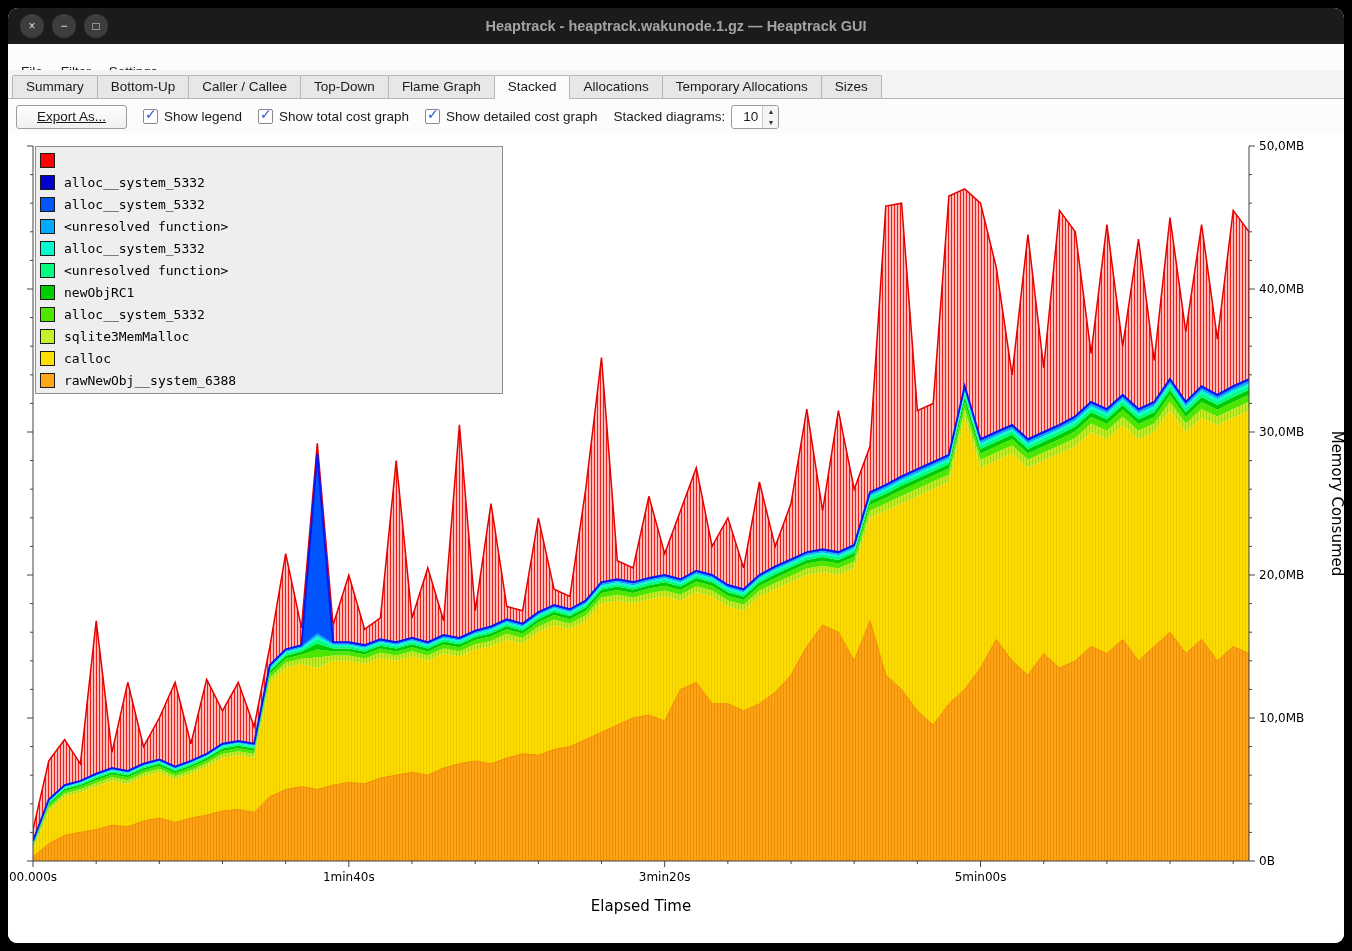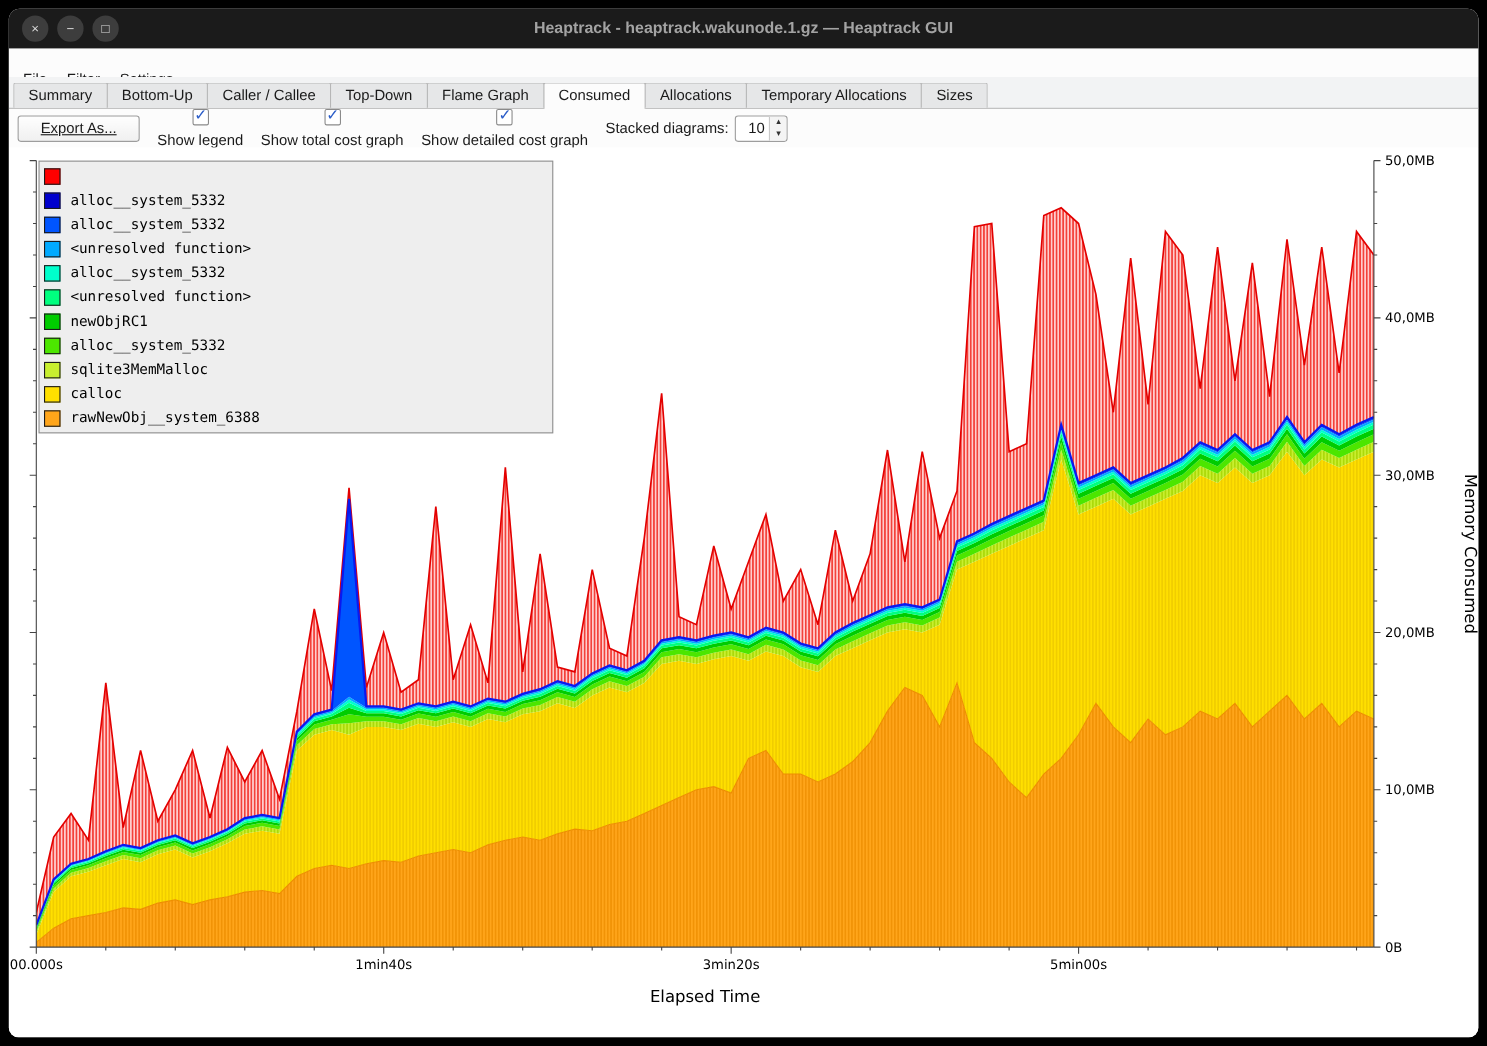--- a/index.html
+++ b/index.html
@@ -12,21 +12,21 @@
 
   .menubar{height:26px;background:#fcfcfc;display:flex;align-items:center;padding-left:4px;font-size:13.5px;color:#1a1a1a;flex:0 0 auto;}
   .menu-item{padding:2px 9px;border-radius:3px;margin-top:28px;}
 
   .tabbar{background:#f2f3f4;display:flex;align-items:center;padding:4px 0 0 4px;border-bottom:1px solid #b6b6b6;flex:0 0 auto;height:29px;box-sizing:border-box;}
   .tab{font-size:13.5px;color:#1a1a1a;background:#e6e7e8;border:1px solid #b6b6b6;border-bottom:none;padding:3px 13px 4px;margin-right:-1px;border-radius:2px 2px 0 0;white-space:nowrap;}
   .tab.active{background:#fcfcfc;margin-bottom:-1px;padding-bottom:5px;}
 
   .toolbar{height:35px;background:#fcfcfc;display:flex;align-items:center;padding:0 8px;gap:16px;flex:0 0 auto;font-size:13.5px;color:#1a1a1a;}
   .btn{background:linear-gradient(#fefefe,#f0f0f0);border:1px solid #9d9d9d;border-radius:3px;padding:3px 20px 4px;font-size:13.5px;color:#1a1a1a;text-decoration:underline;}
-  .check-item{display:flex;align-items:center;gap:6px;flex-direction:column;}
+  .check-item{display:flex;align-items:center;gap:6px;}
   .checkbox{width:15px;height:15px;background:#fff;border:1px solid #8a8a8a;border-radius:2px;position:relative;box-sizing:border-box;}
   .checkbox.checked::after{content:"✓";position:absolute;left:1px;top:-4px;font-size:14px;font-weight:700;color:#2a5cc8;}
   .spin-group{display:flex;align-items:center;gap:6px;}
   .spinbox{display:flex;border:1px solid #9d9d9d;border-radius:3px;background:#fff;height:22px;align-items:stretch;overflow:hidden;}
   .spin-value{width:26px;display:flex;align-items:center;justify-content:flex-end;padding-right:4px;font-size:13.5px;}
   .spin-btns{display:flex;flex-direction:column;border-left:1px solid #c9c9c9;width:15px;background:#f4f4f4;}
   .spin-btn{flex:1;display:flex;align-items:center;justify-content:center;font-size:7px;color:#333;line-height:1;}
 
   .chart-area{flex:1;position:relative;background:#fff;}
   #chart-svg{position:absolute;inset:0;width:100%;height:100%;}
@@ -60,21 +60,21 @@
       <div class="menu-item">Filter</div>
       <div class="menu-item"><u>S</u>ettings</div>
     </div>
 
   <div class="tabbar" id="tabbar">
       <div class="tab">Summary</div>
       <div class="tab">Bottom-Up</div>
       <div class="tab">Caller / Callee</div>
       <div class="tab">Top-Down</div>
       <div class="tab">Flame Graph</div>
-      <div class="tab active">Consumed</div>
+      <div class="tab active">Stacked</div>
       <div class="tab">Allocations</div>
       <div class="tab">Temporary Allocations</div>
       <div class="tab">Sizes</div>
     </div>
 
   <div class="toolbar">
     <button class="btn">Export As...</button>
     <div style="display:flex;align-items:center;gap:16px;" id="checkbox-group">
         <div class="check-item">
           <span class="checkbox checked"></span>

